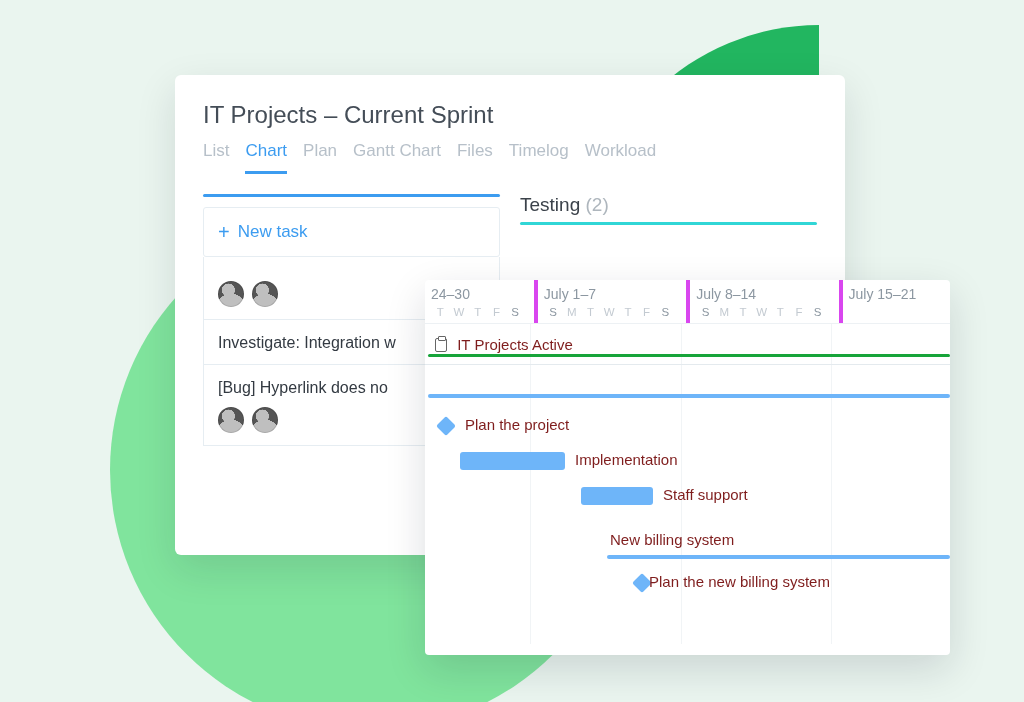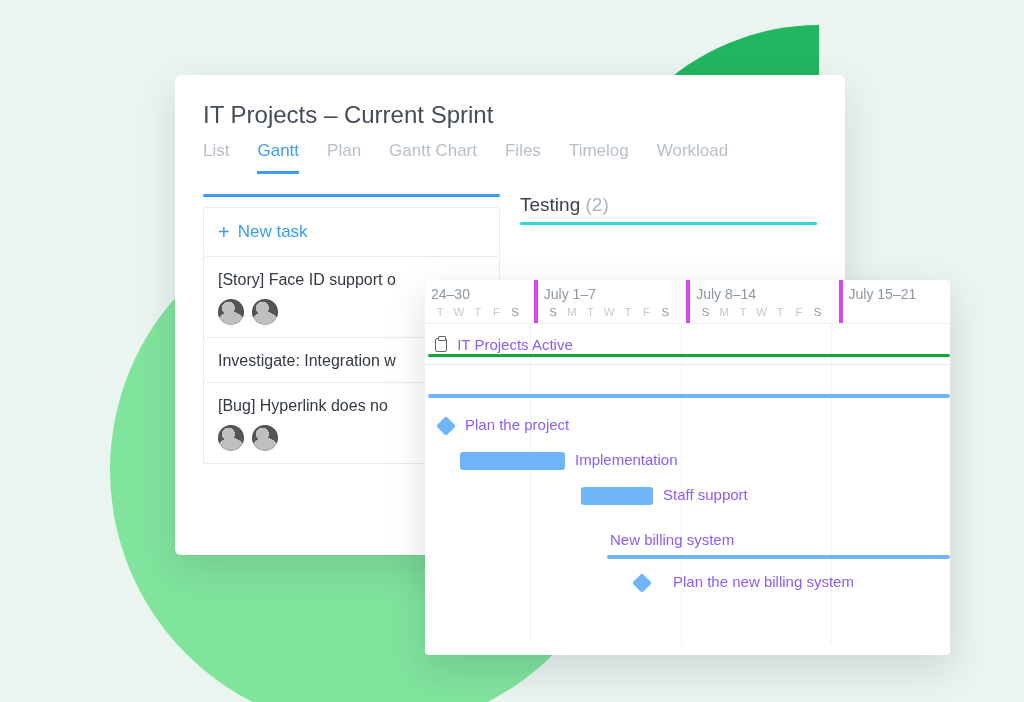--- a/index.html
+++ b/index.html
@@ -50,21 +50,21 @@
   overflow: hidden;
 }
 .board-title {
   font-size: 24px;
   color: #444d57;
   font-weight: 400;
   margin-bottom: 12px;
 }
 .tabs {
   display: flex;
-  gap: 28px;
+  gap: 16px;
   border-bottom: 1px solid transparent;
   margin-bottom: 20px;
 }
 .tab {
   font-size: 17px;
   color: #b7c0c9;
   padding-bottom: 10px;
   cursor: pointer;
 }
 .tab.active {
@@ -191,21 +191,21 @@
 }
 .g-row {
   position: absolute;
   left: 0; right: 0;
   height: 32px;
   display: flex;
   align-items: center;
 }
 .g-label {
   font-size: 15px;
-  color: #8b5cf6;
+  color: #7f1d1d;
   position: absolute;
 }
 .clipboard-icon {
   display: inline-block;
   width: 12px;
   height: 14px;
   border: 1.2px solid #666;
   border-radius: 2px;
   position: relative;
   margin-right: 6px;
@@ -251,39 +251,38 @@
 <body>
 
 <div class="green-circle"></div>
 <div class="green-wedge"></div>
 
 <div class="board-card">
   <h1 class="board-title">IT Projects – Current Sprint</h1>
 
   <div class="tabs">
     <div class="tab">List</div>
-    <div class="tab active">Gantt</div>
+    <div class="tab active">Chart</div>
     <div class="tab">Plan</div>
     <div class="tab">Gantt Chart</div>
     <div class="tab">Files</div>
     <div class="tab">Timelog</div>
     <div class="tab">Workload</div>
   </div>
 
   <div class="columns">
     <div class="column">
       <div class="col-underline dev"></div>
 
       <div class="task-newtask">
         <span class="plus">+</span>
         <span>New task</span>
       </div>
 
       <div class="task-card">
-        <div>[Story] Face ID support o</div>
         <div class="avatars">
           <div class="avatar"></div>
           <div class="avatar"></div>
         </div>
       </div>
 
       <div class="task-card">
         <div>Investigate: Integration w</div>
       </div>
 
@@ -372,15 +371,15 @@
     <div class="bar-block" style="top:128px; left:35px; width:105px"></div>
     <div class="g-label" style="top:127px; left:150px">Implementation</div>
 
     <div class="bar-block" style="top:163px; left:156px; width:72px"></div>
     <div class="g-label" style="top:162px; left:238px">Staff support</div>
 
     <div class="g-label" style="top:207px; left:185px">New billing system</div>
     <div class="bar-full bar-blue" style="top:231px; left:182px; right:0"></div>
 
     <div class="diamond" style="top:252px; left:210px"></div>
-    <div class="g-label" style="top:249px; left:248px">Plan the new billing system</div>
+    <div class="g-label" style="top:249px; left:224px">Plan the new billing system</div>
   </div>
 </div>
 
 </body></html>

